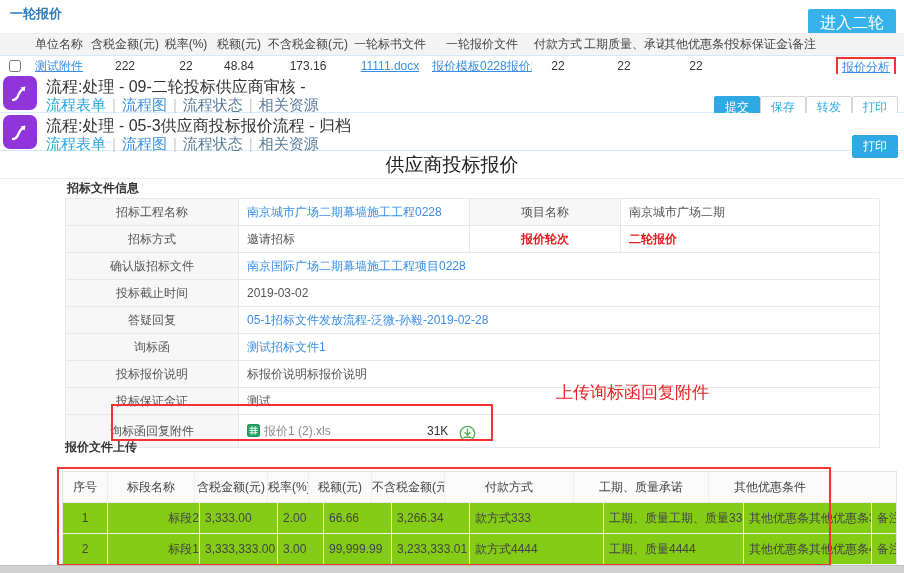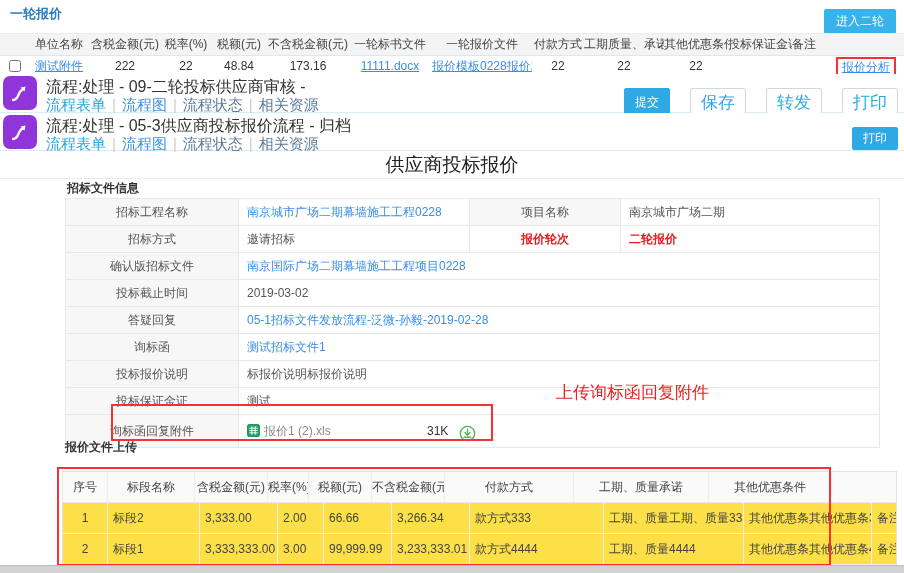--- a/index.html
+++ b/index.html
@@ -2,21 +2,21 @@
 <html><head>
 <meta charset="utf-8">
 <style>
   html,body{margin:0;padding:0;background:#fff;}
   .screen{position:relative;width:904px;height:573px;background:#fff;overflow:hidden;
           font-family:"Liberation Sans","DejaVu Sans",sans-serif;font-size:12px;color:#333;}
   a{cursor:pointer;}
   
   .pg-title{position:absolute;left:10px;top:5px;font-size:13px;font-weight:bold;color:#2d7dbe;}
   .btn-round2{position:absolute;right:8px;top:9px;background:#38b2ea;color:#fff;border:none;
-              font-size:12px;padding:4px 12px;border-radius:2px;cursor:pointer;font-family:inherit;}
+              font-size:16px;padding:4px 12px;border-radius:2px;cursor:pointer;font-family:inherit;}
   
   .t1{position:absolute;left:0;top:33px;right:0;}
   .t1-head{display:flex;height:21px;line-height:21px;background:#f4f4f4;color:#444;
            border-top:1px solid #ececec;border-bottom:1px solid #d9e9f4;justify-content:center;}
   .t1-row{display:flex;height:20px;line-height:20px;border-bottom:1px solid #edf4f9;background:#fff;}
   .c{text-align:center;overflow:hidden;white-space:nowrap;}
   .c-cb{width:30px;}.c-unit{width:58px;}.c-amt{width:74px;}.c-rate{width:48px;}.c-tax{width:58px;}
   .c-noamt{width:80px;}.c-bidf{width:84px;}.c-quotef{width:100px;}.c-pay{width:52px;}
   .c-qual{width:80px;}.c-other{width:64px;}.c-guar{width:64px;}.c-note{width:36px;text-align:left;}
   .c-ana{flex:1;}
@@ -27,24 +27,24 @@
   .proc{position:absolute;left:0;right:0;background:#fff;border-bottom:1px solid #d7ecf9;}
   .proc1{top:74px;height:38px;}
   .proc2{top:113px;height:37px;}
   .proc-icon{position:absolute;left:3px;top:2px;width:34px;height:34px;border-radius:7px;
              background:#8f35d9;display:flex;align-items:center;justify-content:center;}
   .proc-title{position:absolute;left:46px;top:3px;font-size:16px;color:#333;white-space:nowrap;}
   .proc-links{position:absolute;left:46px;top:22px;font-size:15px;white-space:nowrap;}
   .pl{text-decoration:none;}
   .pl0{color:#2aa5dd;}.pl1{color:#3f8fdd;}.pl2{color:#5a7b99;}.pl3{color:#5a7b99;}
   .sep{color:#ccc;margin:0 6px;}
-  .proc-btns{position:absolute;right:6px;top:14px;display:flex;gap:20px;margin-left:31px;}
+  .proc-btns{position:absolute;right:6px;top:22px;display:flex;gap:0;margin-left:31px;}
   .btn-fill{background:#2fa9e4;color:#fff;border:1px solid #2fa9e4;padding:2px 10px;font-size:12px;
             border-radius:2px;cursor:pointer;font-family:inherit;}
-  .btn-line{background:#fff;color:#2fa9e4;border:1px solid #d6d6d6;padding:2px 10px;font-size:17px;
+  .btn-line{background:#fff;color:#2fa9e4;border:1px solid #d6d6d6;padding:2px 10px;font-size:12px;
             border-radius:2px;cursor:pointer;font-family:inherit;}
   
   .form-title{position:absolute;left:0;right:0;top:151px;height:27px;line-height:27px;text-align:center;
               font-size:19px;color:#222;border-bottom:1px solid #ededed;}
   .fwrap{position:absolute;left:65px;top:180px;width:815px;}
   .sec-title{height:18px;line-height:16px;font-weight:bold;color:#333;padding-left:2px;}
   .frow{display:flex;height:26px;line-height:26px;border:1px solid #e8e8e8;border-top:none;}
   .frow.first{border-top:1px solid #e8e8e8;}
   .frow.tall{height:32px;line-height:32px;}
   .fl{width:172px;background:#f7f7f7;text-align:center;color:#555;border-right:1px solid #e8e8e8;}
@@ -60,28 +60,28 @@
   .attach-name{color:#8a8a8a;margin-left:4px;text-decoration:none;}
   .attach-size{position:absolute;left:188px;top:0;color:#333;}
   .dl-ico{position:absolute;left:220px;top:7px;}
   
   .ann{position:absolute;color:#e82222;font-family:"Liberation Serif","DejaVu Serif",serif;
        font-size:17px;white-space:nowrap;}
   .ann-upload{left:556px;top:381px;}
   .ann-fill{left:551px;top:444px;}
   .sec2-title{position:absolute;left:65px;top:439px;font-weight:bold;color:#333;}
   
-  .qt{position:absolute;left:62px;top:471px;width:833px;border:1px solid #e3e3e3;background:#fde047;}
+  .qt{position:absolute;left:62px;top:471px;width:833px;border:1px solid #e3e3e3;background:#84cc16;}
   .qt-head{display:flex;height:30px;line-height:30px;background:#fafafa;border-bottom:1px solid #e9e9e9;color:#444;}
   .qt-row{display:flex;height:30px;line-height:30px;border-bottom:1px solid #efefef;}
   .q{overflow:hidden;white-space:nowrap;border-right:1px solid #eee;}
   .qt-head .q{text-align:center;}
   .qt-row .q{padding-left:5px;color:#444;}
   .q-idx{width:44px;flex:none;}.qt-row .q-idx{padding-left:0;text-align:center;}
-  .q-name{width:86px;flex:none;}.q-amt{width:72px;flex:none;}.q-rate{width:40px;flex:none;}
+  .q-name{width:86px;flex:none;text-align:right;}.q-amt{width:72px;flex:none;}.q-rate{width:40px;flex:none;}
   .q-tax{width:62px;flex:none;}.q-noamt{width:72px;flex:none;}.q-pay{width:128px;flex:none;}
   .q-qual{width:134px;flex:none;}.q-other{width:122px;flex:none;}
   .q-note{flex:1;border-right:none;}
   
   .redbox{position:absolute;border:2px solid #f53131;pointer-events:none;}
   .rb-attach{left:111px;top:404px;width:378px;height:33px;}
   .rb-table{left:57px;top:467px;width:770px;height:95px;}
   .bottom-strip{position:absolute;left:0;right:0;top:565px;height:8px;background:#d2d2d2;border-top:1px solid #bdbdbd;}
 </style>
 </head>

